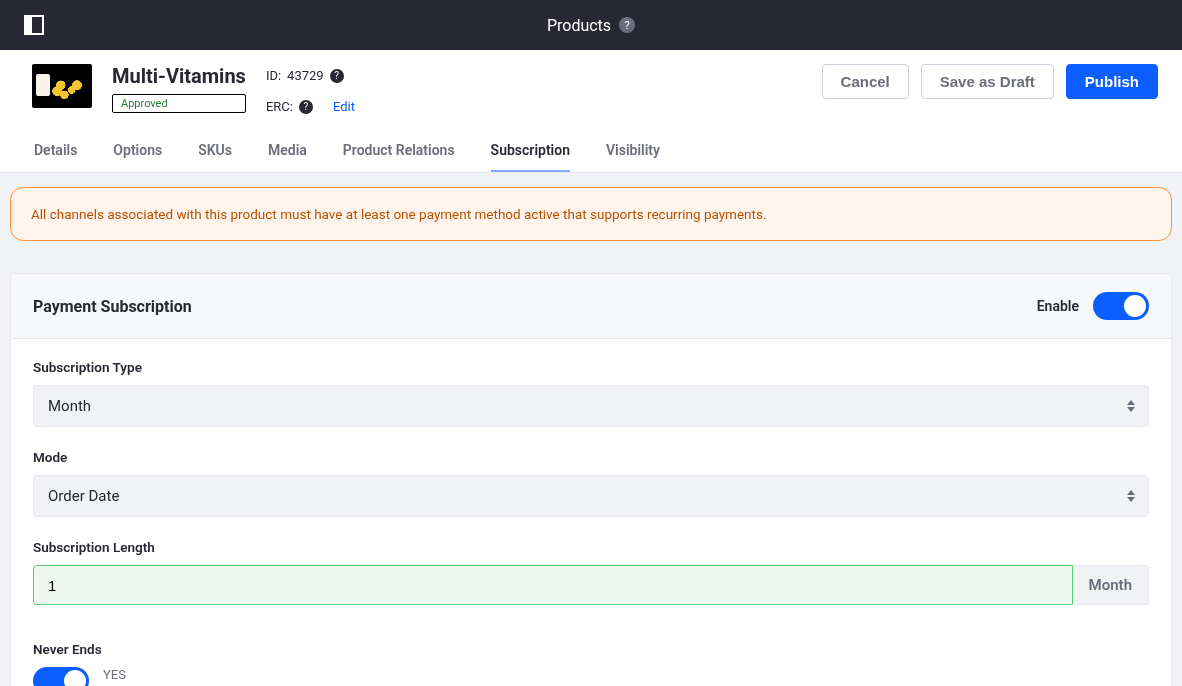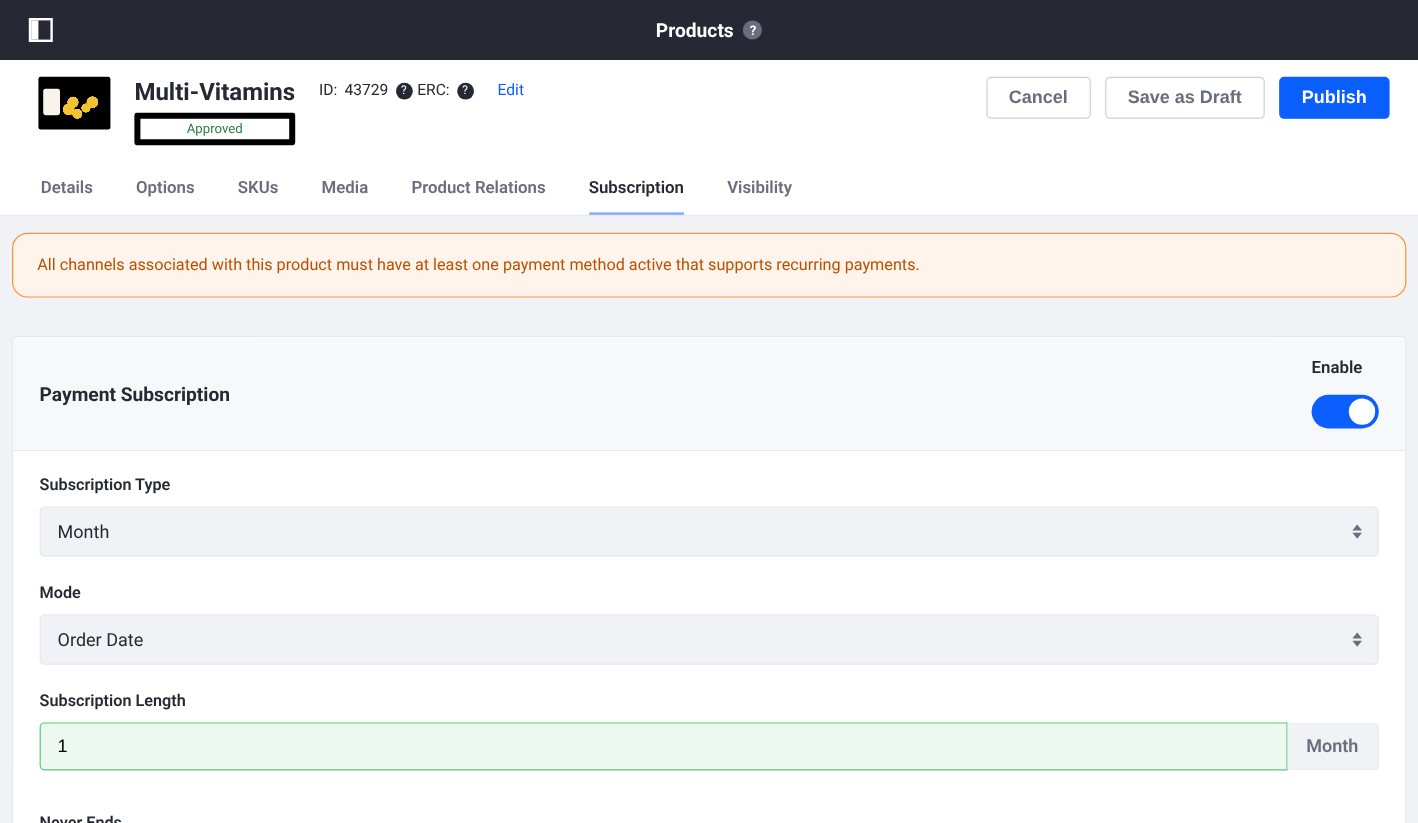--- a/index.html
+++ b/index.html
@@ -1,50 +1,50 @@
 <!DOCTYPE html>
 <html><head>
   <meta charset="utf-8">
   <style>
     * { box-sizing: border-box; margin: 0; padding: 0; }
     body { font-family: -apple-system, BlinkMacSystemFont, "Segoe UI", Roboto, Helvetica, Arial, sans-serif; background: #f1f2f5; color: #272833; }
 
     .topbar { background: #272833; height: 50px; display: flex; align-items: center; justify-content: center; position: relative; }
-    .topbar-title { color: #fff; font-weight: 700; font-size: 16px; display: flex; align-items: center; gap: 8px; text-align: right; }
+    .topbar-title { color: #fff; font-weight: 400; font-size: 16px; display: flex; align-items: center; gap: 8px; text-align: right; }
     .topbar-help { width: 16px; height: 16px; border-radius: 50%; background: #6b6c7e; color: #fff; display: inline-flex; align-items: center; justify-content: center; font-size: 11px; line-height:1; }
     .nav-toggle { position: absolute; left: 24px; width: 20px; height: 20px; border: 2px solid #fff; display:flex; }
     .nav-toggle::before { content:''; width:6px; background:#fff; }
 
     .product-header { background:#fff; padding: 14px 24px 0 32px; border-bottom:1px solid #e7e7ed; }
     .product-header-row { display:flex; align-items:flex-start; gap: 20px; }
     .product-image { width:60px; height:44px; background:#000; border-radius:2px; position:relative; overflow:hidden; }
     .product-image::before { content:''; position:absolute; left:4px; top:10px; width:14px; height:22px; background:#f8f4e9; border-radius:2px; }
     .product-image::after { content:''; position:absolute; left:18px; top:14px; width:36px; height:24px; border-radius:50% 50% 0 0; background: radial-gradient(circle at 30% 30%, #f4c430 15%, rgba(244,196,48,0.0) 16%), radial-gradient(circle at 60% 50%, #f4c430 15%, rgba(244,196,48,0.0) 16%), radial-gradient(circle at 40% 70%, #f4c430 15%, rgba(244,196,48,0.0) 16%), radial-gradient(circle at 75% 30%, #f4c430 15%, rgba(244,196,48,0.0) 16%), radial-gradient(circle at 20% 55%, #f4c430 15%, rgba(244,196,48,0.0) 16%); }
     .product-title-block { display:flex; flex-direction:column; gap:6px; }
     .product-title { font-size: 20px; font-weight:700; }
-    .status-badge { display:inline-block; border:5px solid #000000; color:#287d3c; font-size:11px; padding:2px 8px; border-radius:2px;text-align:center; }
-    .product-meta { display:flex; flex-direction:row; gap:4px; font-size:13px; color:#272833; padding-top:4px;justify-content:center; }
+    .status-badge { display:inline-block; border:1px solid #000000; color:#287d3c; font-size:11px; padding:2px 8px; border-radius:2px; }
+    .product-meta { display:flex; flex-direction:column; gap:16px; font-size:13px; color:#272833; padding-top:4px;justify-content:center; }
     .meta-row { display:flex; align-items:center; gap:6px; }
     .help-icon { width:14px; height:14px; border-radius:50%; background:#272833; color:#fff; display:inline-flex; align-items:center; justify-content:center; font-size:10px; line-height:1; }
     .edit-link { color:#0b5fff; font-size:13px; cursor:pointer; margin-left:14px; }
     .header-buttons { margin-left:auto; display:flex; gap:12px; }
     .btn { border:1px solid #cdced9; background:#fff; color:#6b6c7e; font-size:15px; font-weight:600; padding:8px 18px; border-radius:4px; cursor:pointer; }
     .btn-primary { background:#0b5fff; border-color:#0b5fff; color:#fff; }
 
     .tabbar { display:flex; gap: 36px; margin-top: 18px; padding: 0 2px; }
     .tab { font-size:14px; font-weight:600; color:#6b6c7e; padding:10px 0 12px; cursor:pointer; border-bottom:2px solid transparent; }
     .tab.active { color:#272833; border-bottom:2px solid #80acff; }
 
     .content { padding: 14px 10px 18px; }
     .alert { border:1px solid #ff8f39; background:#fff4ec; color:#b95000; font-size:13.5px; padding:18px 20px; border-radius:13px; margin-bottom:32px; }
 
     .card { background:#fff; border:1px solid #e7e7ed; border-radius:4px; }
     .card-header { background:#f7f8f9; border-bottom:1px solid #e7e7ed; padding:18px 22px; display:flex; align-items:center; border-radius:4px 4px 0 0; }
     .card-title { font-size:16px; font-weight:700; }
-    .card-header-right { margin-left:auto; display:flex; gap:14px;flex-direction:column; }
+    .card-header-right { margin-left:auto; display:flex; align-items:center; gap:14px; }
     .enable-label { font-size:14px; font-weight:600; }
     .toggle { width:56px; height:28px; border-radius:14px; background:#0b5fff; position:relative; cursor:pointer; }
     .toggle::after { content:''; position:absolute; right:3px; top:3px; width:22px; height:22px; border-radius:50%; background:#fff; }
     .card-body { padding: 20px 22px 28px; }
     .form-group { margin-bottom: 22px; }
     .form-label { display:block; font-size:13.5px; font-weight:600; margin-bottom:10px; }
     .select { position:relative; }
     .select-field { width:100%; background:#f1f2f5; border:1px solid #e7e7ed; border-radius:4px; padding:11px 14px; font-size:15px; color:#272833; }
     .select-arrows { position:absolute; right:14px; top:50%; transform:translateY(-50%); display:flex; flex-direction:column; gap:2px; pointer-events:none; }
     .arrow-up, .arrow-down { width:0; height:0; border-left:4px solid transparent; border-right:4px solid transparent; }

